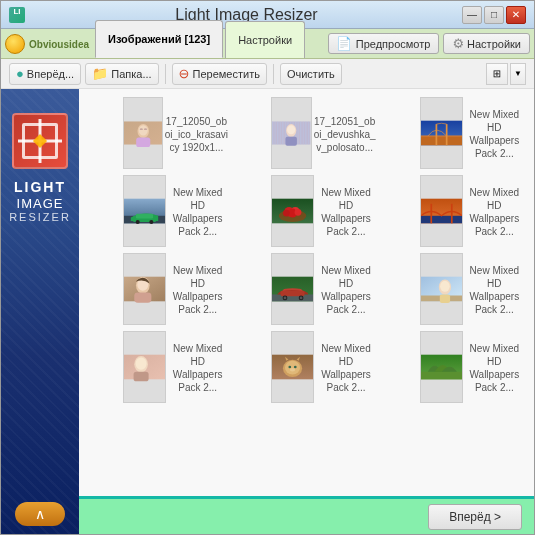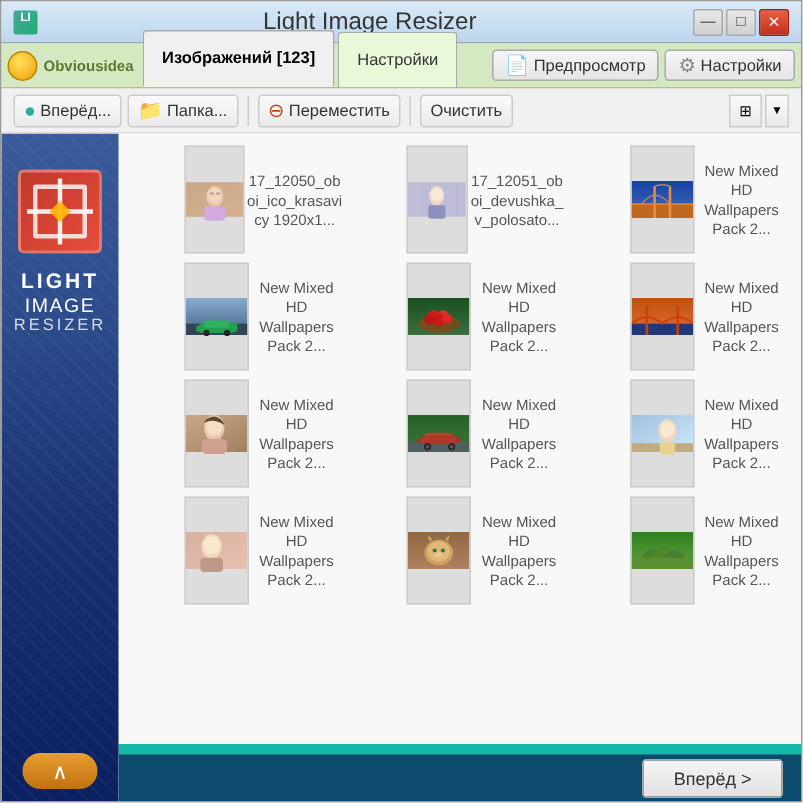--- a/index.html
+++ b/index.html
@@ -307,22 +307,22 @@
       text-align: center;
       margin-top: 2px;
       line-height: 1.3;
       max-width: 100%;
       word-break: break-word;
     }
 
     
     .bottom-bar {
       height: 38px;
-      background: #0c4a6e;
-      border-top: 7px solid #14b8a6;
+      background: #86efac;
+      border-top: 3px solid #14b8a6;
       display: flex;
       align-items: center;
       justify-content: flex-end;
       padding: 0 12px;
       flex-shrink: 0;
     }
     .next-btn {
       padding: 5px 20px;
       background: linear-gradient(to bottom, #f5f5f5, #e0e0e0);
       border: 1px solid #aaa;

